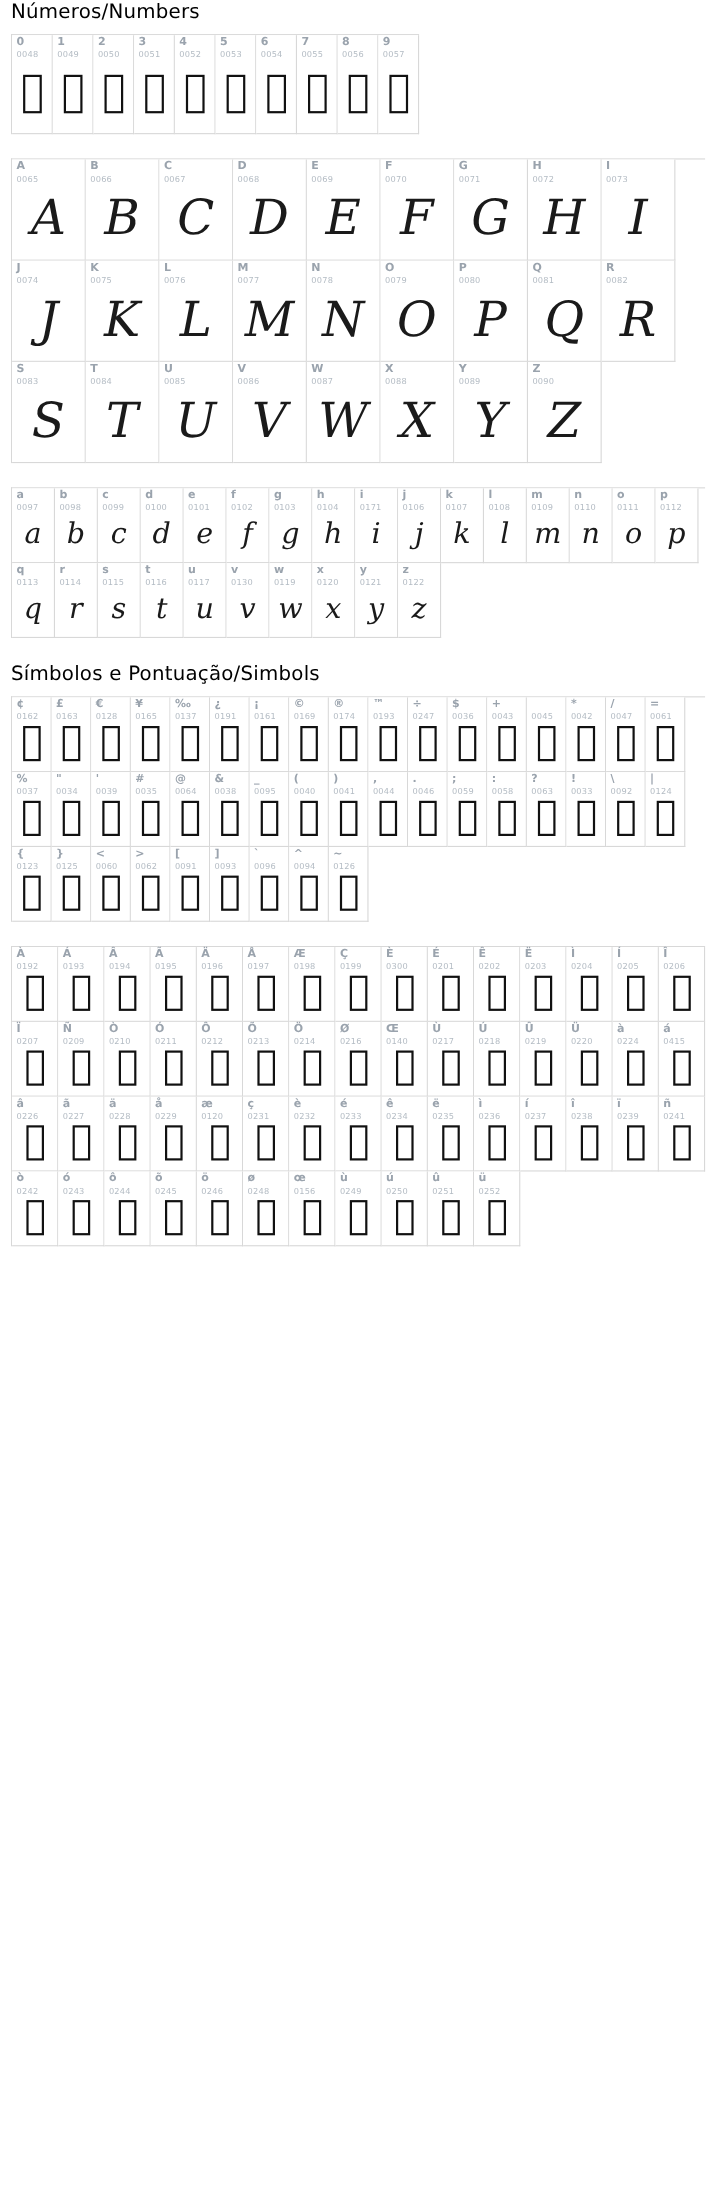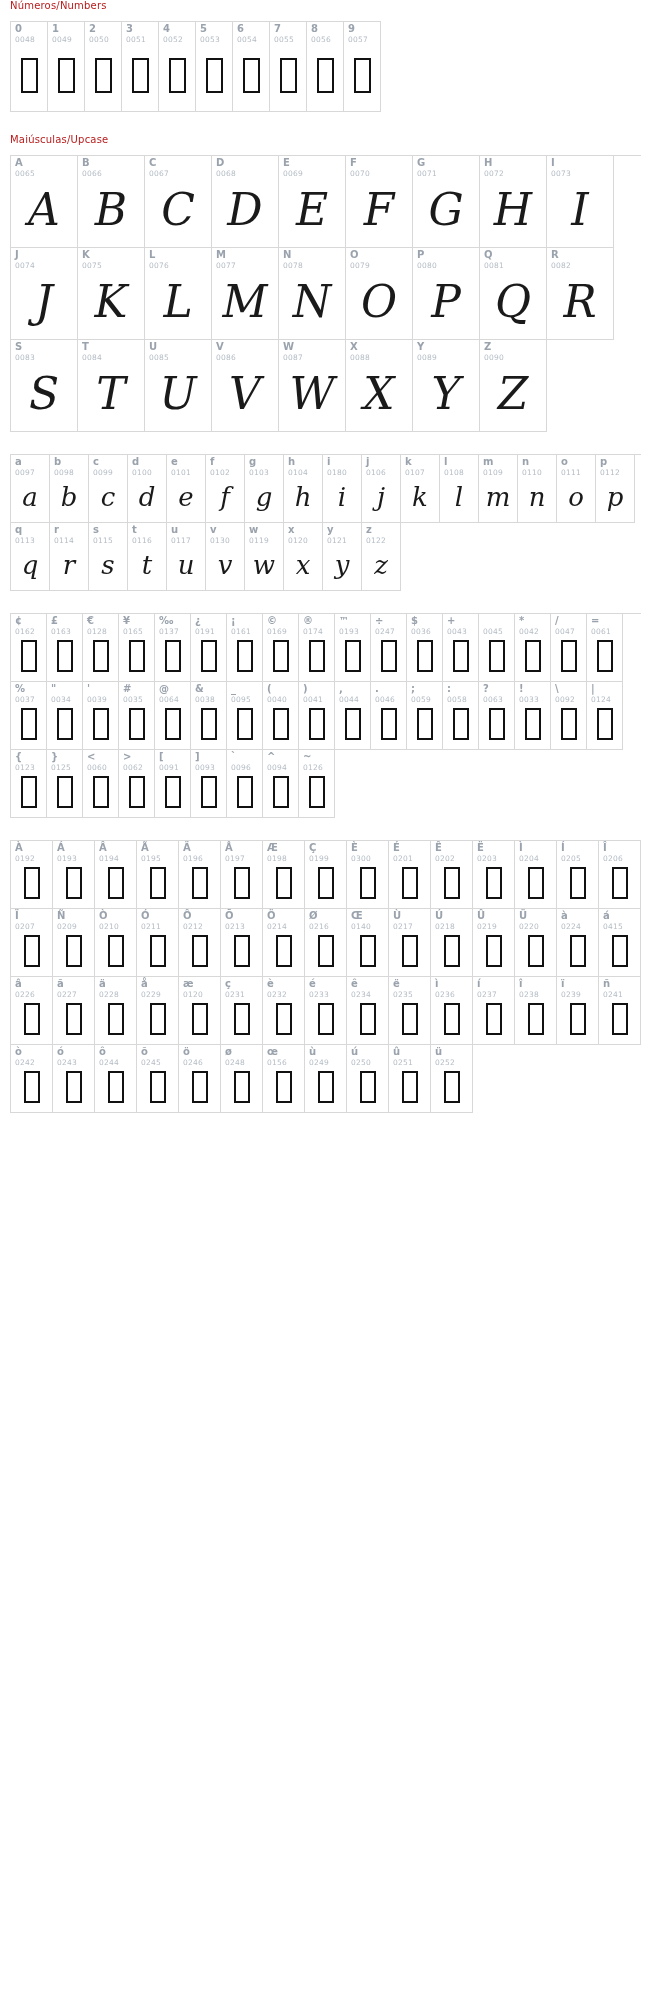--- a/index.html
+++ b/index.html
@@ -15,22 +15,22 @@
   }
   .page {
     width: 661px;
     padding: 0;
     box-sizing: border-box;
   }
   .section {
     margin: 0 0 22px 0;
   }
   .section-title {
-    font-size: 10px;
-    color: #b91c1c;
+    font-size: 18px;
+    color: #000000;
     font-weight: 400;
     margin: 0 0 10px 10px;
     letter-spacing: 0.2px;
   }
   .grid {
     display: flex;
     flex-wrap: wrap;
     margin-left: 10px;
     border-left: 1px solid #d8d8d8;
     border-top: 1px solid #d8d8d8;
@@ -197,21 +197,20 @@
               <span class="cell-char">9</span>
               <span class="cell-code">0057</span>
             </div>
             <div class="cell-body">
               <span class="tofu"></span>
             </div>
           </div>
         </div>
       </div>
       <div class="section">
-        <div class="section-title">Maiúsculas/Upcase</div>
         <div class="grid grid-upcase">
           <div class="glyph-cell">
             <div class="cell-head">
               <span class="cell-char">A</span>
               <span class="cell-code">0065</span>
             </div>
             <div class="cell-body">
               <span class="glyph script">A</span>
             </div>
           </div>
@@ -512,21 +511,21 @@
               <span class="cell-char">h</span>
               <span class="cell-code">0104</span>
             </div>
             <div class="cell-body">
               <span class="glyph script">h</span>
             </div>
           </div>
           <div class="glyph-cell">
             <div class="cell-head">
               <span class="cell-char">i</span>
-              <span class="cell-code">0180</span>
+              <span class="cell-code">0171</span>
             </div>
             <div class="cell-body">
               <span class="glyph script">i</span>
             </div>
           </div>
           <div class="glyph-cell">
             <div class="cell-head">
               <span class="cell-char">j</span>
               <span class="cell-code">0106</span>
             </div>
@@ -674,20 +673,21 @@
               <span class="cell-char">z</span>
               <span class="cell-code">0122</span>
             </div>
             <div class="cell-body">
               <span class="glyph script">z</span>
             </div>
           </div>
         </div>
       </div>
       <div class="section">
+        <div class="section-title">Símbolos e Pontuação/Simbols</div>
         <div class="grid grid-symbols">
           <div class="glyph-cell">
             <div class="cell-head">
               <span class="cell-char">¢</span>
               <span class="cell-code">0162</span>
             </div>
             <div class="cell-body">
               <span class="tofu"></span>
             </div>
           </div>

